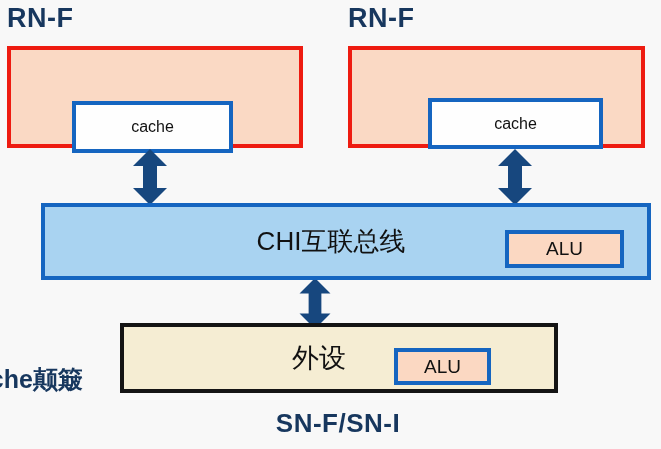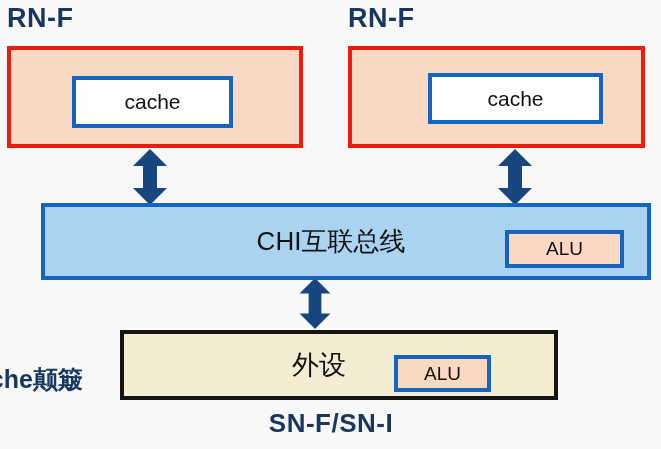--- a/index.html
+++ b/index.html
@@ -26,21 +26,21 @@
     box-sizing:border-box;
     background:var(--c-rnf_fill,#fad9c4);
     border:4px solid var(--c-rnf_border,#ee1b10);
   }
   .cache-box{
     position:absolute;
     box-sizing:border-box;
     background:var(--c-cache_fill,#fefefe);
     border:4px solid var(--c-cache_border,#1565c0);
     display:flex;align-items:center;justify-content:center;
-    font-size:21px;color:#111;
+    font-size:16px;color:#111;margin-top:25px;
   }
   .bus{
     position:absolute;
     left:22px;top:203px;width:610px;height:77px;
     box-sizing:border-box;
     background:var(--c-bus_fill,#a9d3f1);
     border:4px solid var(--c-bus_border,#1565c0);
     display:flex;align-items:center;justify-content:center;margin-left:19px;
   }
   .bus-label{
@@ -50,21 +50,21 @@
   .alu-box{
     position:absolute;
     box-sizing:border-box;
     background:var(--c-alu_fill,#fbd8c2);
     border:4px solid var(--c-cache_border,#1565c0);
     display:flex;align-items:center;justify-content:center;
     font-size:19px;color:#111;
   }
   .peripheral{
     position:absolute;
-    left:120px;top:330px;width:438px;height:70px;
+    left:120px;top:323px;width:438px;height:70px;
     box-sizing:border-box;
     background:var(--c-peripheral_fill,#f5edd3);
     border:4px solid var(--c-peripheral_border,#141414);
     display:flex;align-items:center;justify-content:center;
   }
   .peripheral-label{
     font-size:27px;color:#111;
     padding-right:40px;
   }
   .arrow{
@@ -74,21 +74,21 @@
   .side-note{
     position:absolute;
     left:-38px;top:363px;
     font-size:25px;
     font-weight:600;
     color:var(--c-title_text,#17375e);
     white-space:nowrap;
   }
   .caption{
     position:absolute;
-    left:116px;top:408px;width:430px;
+    left:123px;top:408px;width:430px;
     text-align:center;
     font-size:26px;
     font-weight:600;
     color:var(--c-title_text,#17375e);
     letter-spacing:.5px;
   }
 </style>
 </head>
 <body>
 

